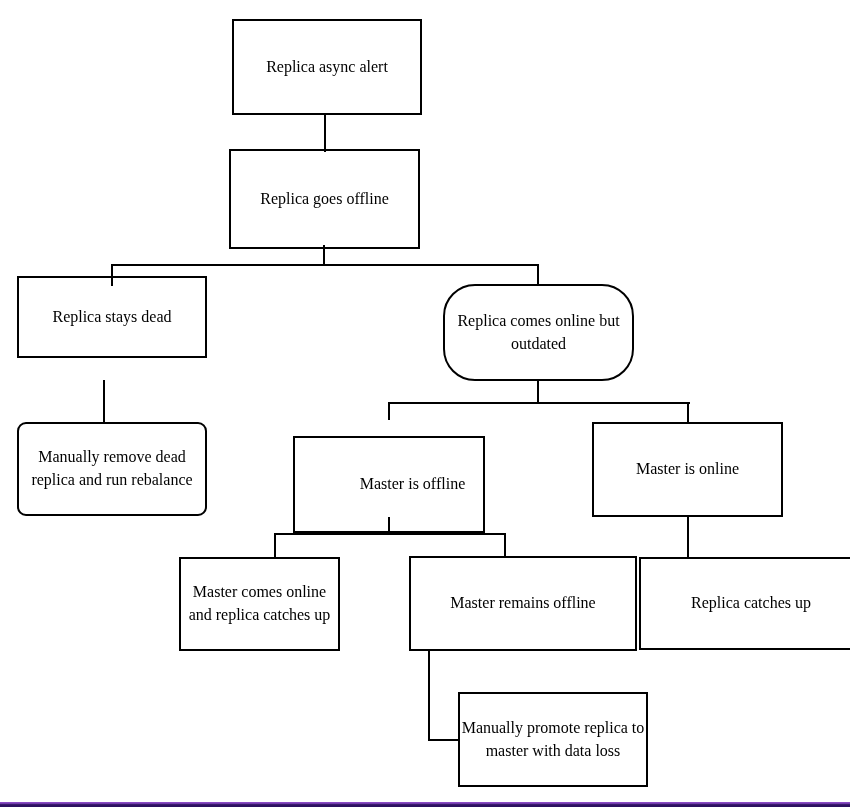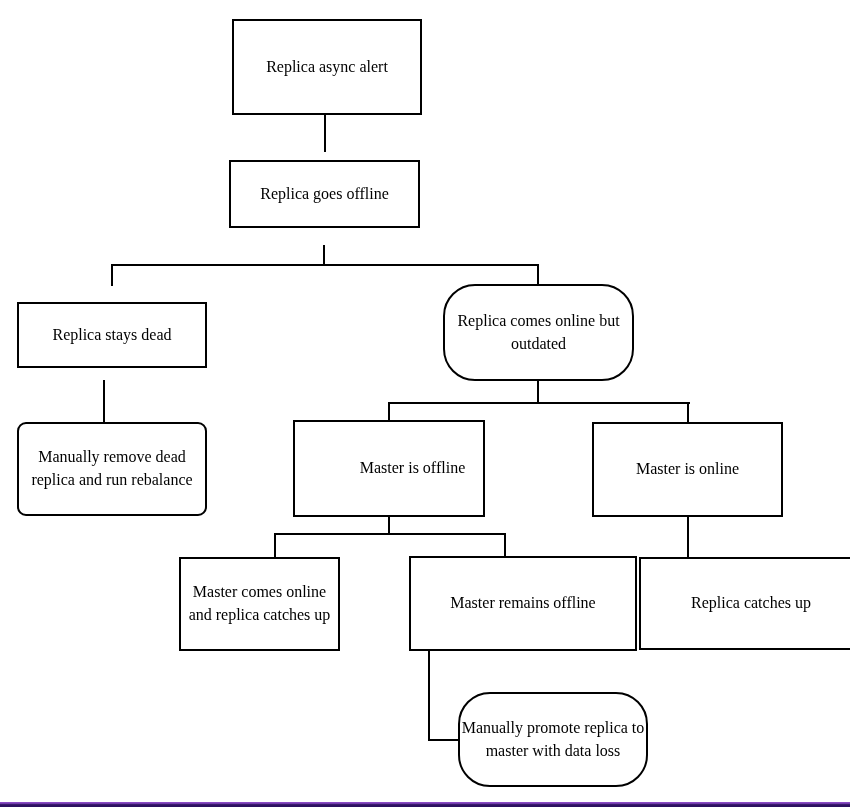--- a/index.html
+++ b/index.html
@@ -22,30 +22,30 @@
     justify-content: center;
     text-align: center;
     font-size: 16px;
     line-height: 1.42;
     padding: 2px 1px;
   }
   .edge { position: absolute; background: #000000; }
 
   
   .n0  { left: 232px; top: 19px;  width: 190px; height: 96px; }
-  .n1  { left: 229px; top: 160px; width: 191px; height: 68px; }
-  .n2  { left: 17px;  top: 302px; width: 190px; height: 66px; }
+  .n1  { left: 229px; top: 149px; width: 191px; height: 100px; }
+  .n2  { left: 17px;  top: 276px; width: 190px; height: 82px; }
   .n3  { left: 443px; top: 284px; width: 191px; height: 97px; border-radius: 32px; }
   .n4  { left: 17px;  top: 422px; width: 190px; height: 94px; border-radius: 9px; }
-  .n5  { left: 293px; top: 420px; width: 192px; height: 97px; padding-left: 48px; }
+  .n5  { left: 293px; top: 436px; width: 192px; height: 97px; padding-left: 48px; }
   .n6  { left: 592px; top: 422px; width: 191px; height: 95px; }
   .n7  { left: 179px; top: 557px; width: 161px; height: 94px; }
   .n8  { left: 409px; top: 556px; width: 228px; height: 95px; }
   .n9  { left: 639px; top: 557px; width: 224px; height: 93px; }
-  .n10 { left: 458px; top: 692px; width: 190px; height: 95px; border-radius: 32px; }
+  .n10 { left: 458px; top: 692px; width: 190px; height: 95px; }
 
   
   .c1  { left: 324px; top: 115px; width: 2px;   height: 37px; }
   .c2  { left: 323px; top: 245px; width: 2px;   height: 21px; }
   .c3  { left: 111px; top: 264px; width: 428px; height: 2px;  }
   .c4  { left: 111px; top: 264px; width: 2px;   height: 22px; }
   .c5  { left: 537px; top: 264px; width: 2px;   height: 20px; }
   .c6  { left: 103px; top: 380px; width: 2px;   height: 42px; }
   .c7  { left: 537px; top: 381px; width: 2px;   height: 23px; }
   .c8  { left: 388px; top: 402px; width: 302px; height: 2px;  }

